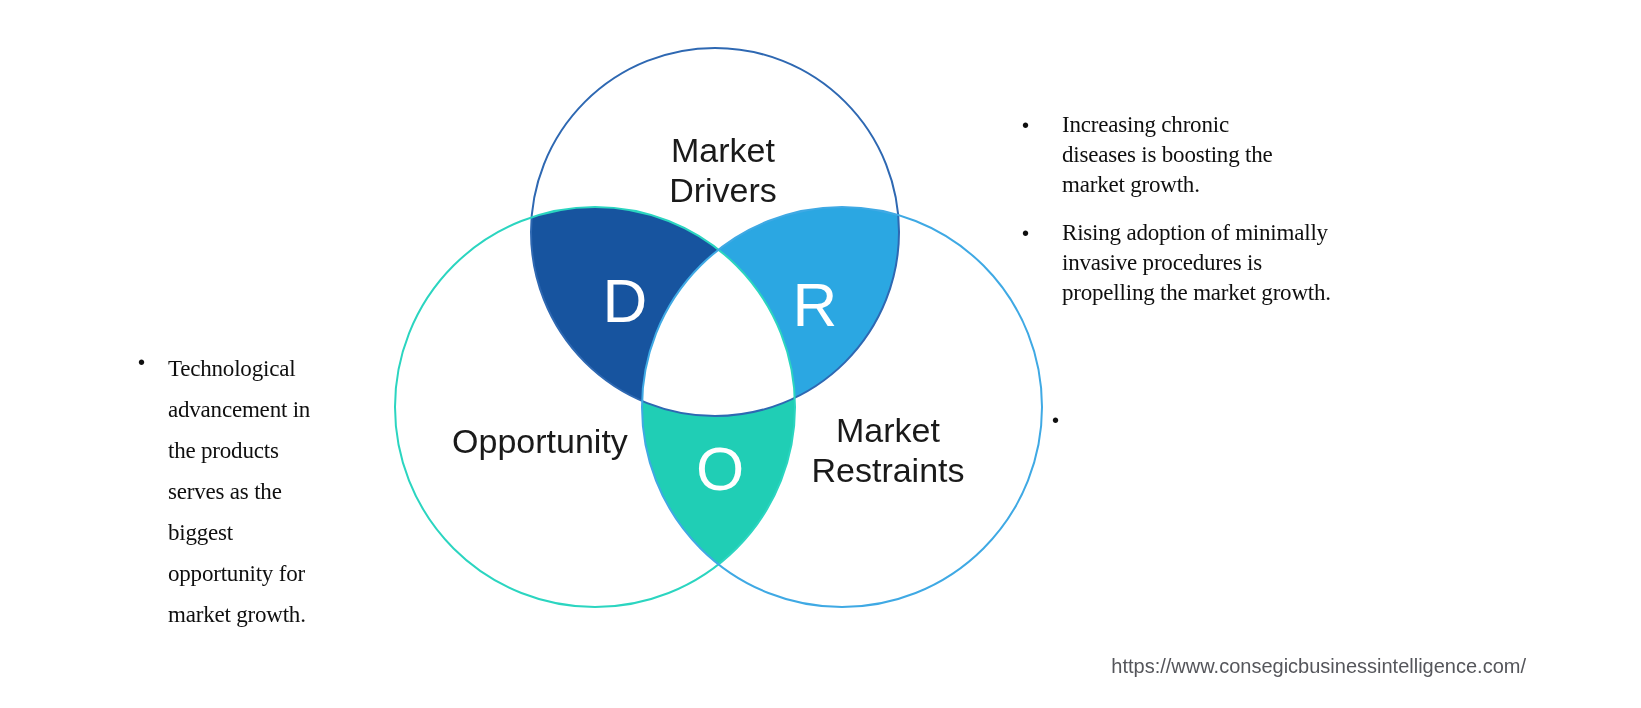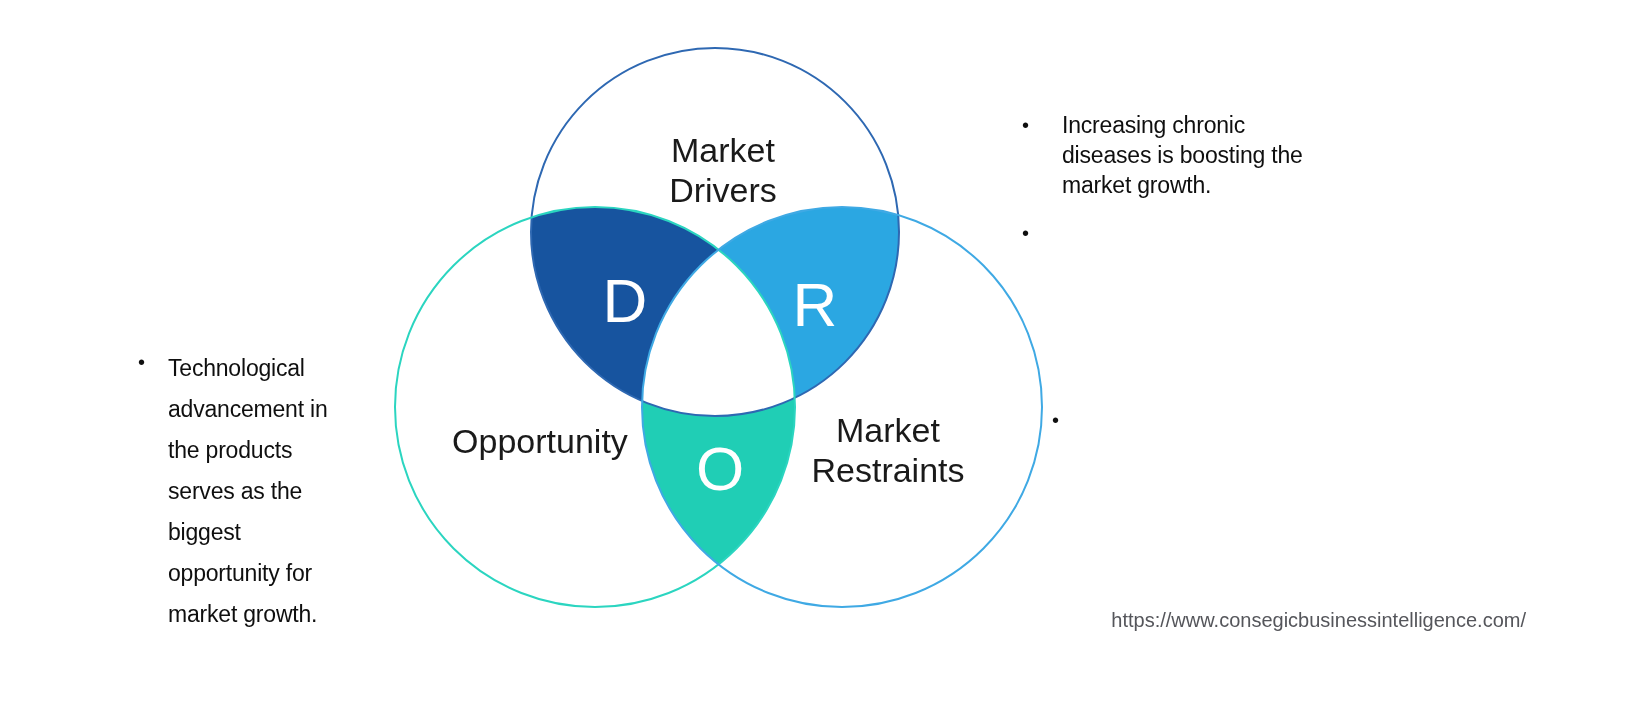--- a/index.html
+++ b/index.html
@@ -51,28 +51,29 @@
   .note-item + .note-item {
     margin-top: 18px;
   }
   .bullet {
     flex: 0 0 auto;
     font-size: 20px;
     text-align: left;
   }
   .note-text {
     white-space: pre-line;
+    font-family: Liberation Serif, serif;
   }
   .lh29 { line-height: 41px; }
   .lh30 { line-height: 30px; }
   .bullet.lh29 { line-height: 29px; }
   .bullet.lh30 { line-height: 30px; }
   .footer-url {
     position: absolute;
-    top: 609px;
+    top: 655px;
     right: 115px;
     font-size: 20px;
     color: #55565B;
     white-space: nowrap;
   }
 </style>
 </head>
 <body>
 
 <div class="canvas">
@@ -133,20 +134,23 @@
 
   <div class="note" style="left:1022px; top:110px; width:380px">
     <div class="note-item">
       <span class="bullet lh30" style="width:40px">•</span>
       <div class="note-text lh30">Increasing chronic
 diseases is boosting the
 market growth.</div>
     </div>
     <div class="note-item">
       <span class="bullet lh30" style="width:40px">•</span>
+      <div class="note-text lh30">Rising adoption of minimally
+invasive procedures is
+propelling the market growth.</div>
     </div>
   </div>
 
   <div class="note" style="left:1052px; top:406px; width:300px">
     <div class="note-item">
       <span class="bullet lh29" style="width:32px">•</span>
     </div>
   </div>
 
   <div class="footer-url">https://www.consegicbusinessintelligence.com/</div>

